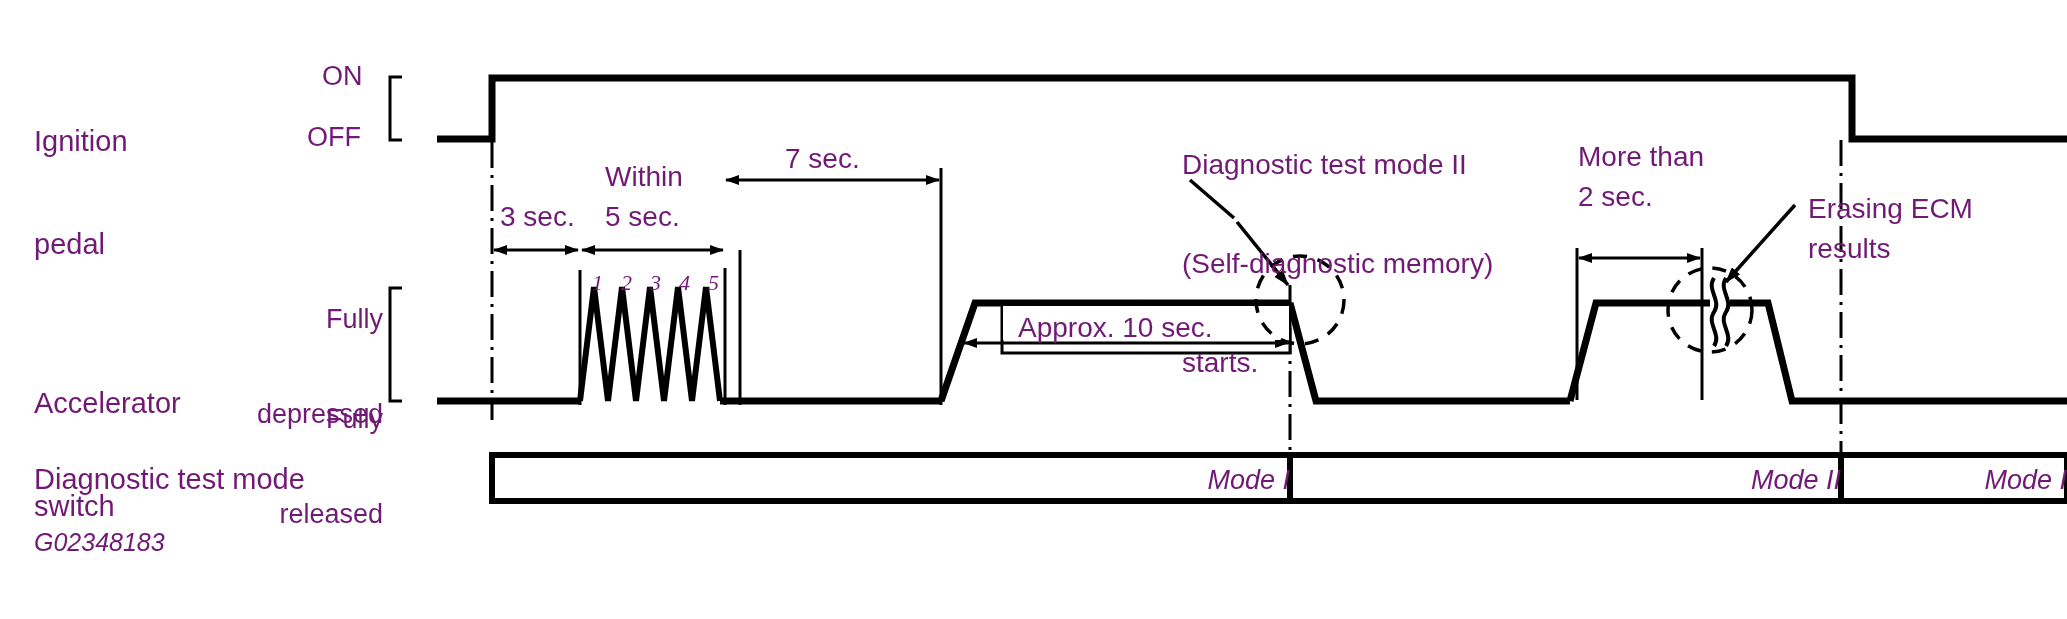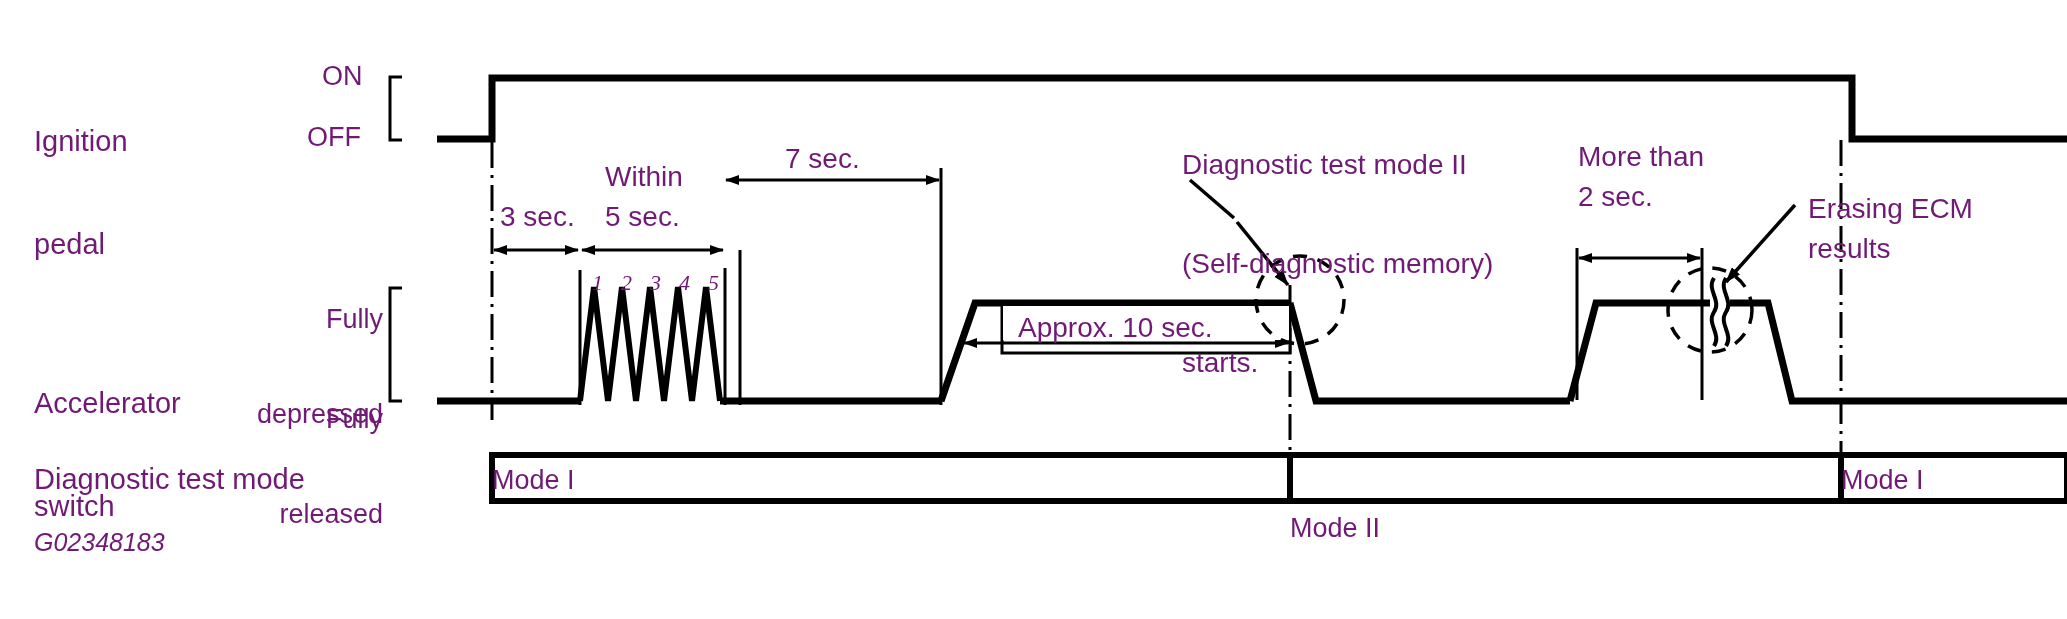--- a/index.html
+++ b/index.html
@@ -40,21 +40,22 @@
     font-size: 27px;
   }
   .dim-label {
     font-size: 28px;
   }
   .note-label {
     font-size: 28px;
   }
   .mode-label {
     font-size: 27px;
-    text-align: left;
+    text-align: right;
+    font-style: italic;
   }
   .pump-num {
     font-size: 22px;
     font-style: italic;
     font-family: "Liberation Serif", serif;
   }
   .code-label {
     font-size: 25px;
     font-style: italic;
   }
@@ -223,18 +224,18 @@
 
   <div class="lbl note-label" style="left:1578px; top:140px;">More than</div>
   <div class="lbl note-label" style="left:1578px; top:180px;">2 sec.</div>
 
   <div class="lbl note-label" style="left:1808px; top:192px;text-align:right;">Erasing ECM</div>
   <div class="lbl note-label" style="left:1808px; top:232px;">results</div>
 
   <div class="lbl row-label" style="left:34px; top:462px;">Diagnostic test mode</div>
 
   <div class="lbl mode-label" style="left:492px; top:465px; width:798px;">Mode I</div>
-  <div class="lbl mode-label" style="left:1290px; top:465px; width:551px;margin-top:48px;">Mode II</div>
+  <div class="lbl mode-label" style="left:1290px; top:465px; width:551px;">Mode II</div>
   <div class="lbl mode-label" style="left:1841px; top:465px; width:226px;">Mode I</div>
 
   <div class="lbl code-label" style="left:34px; top:528px;">G02348183</div>
 
 </div>
 
 </body></html>

